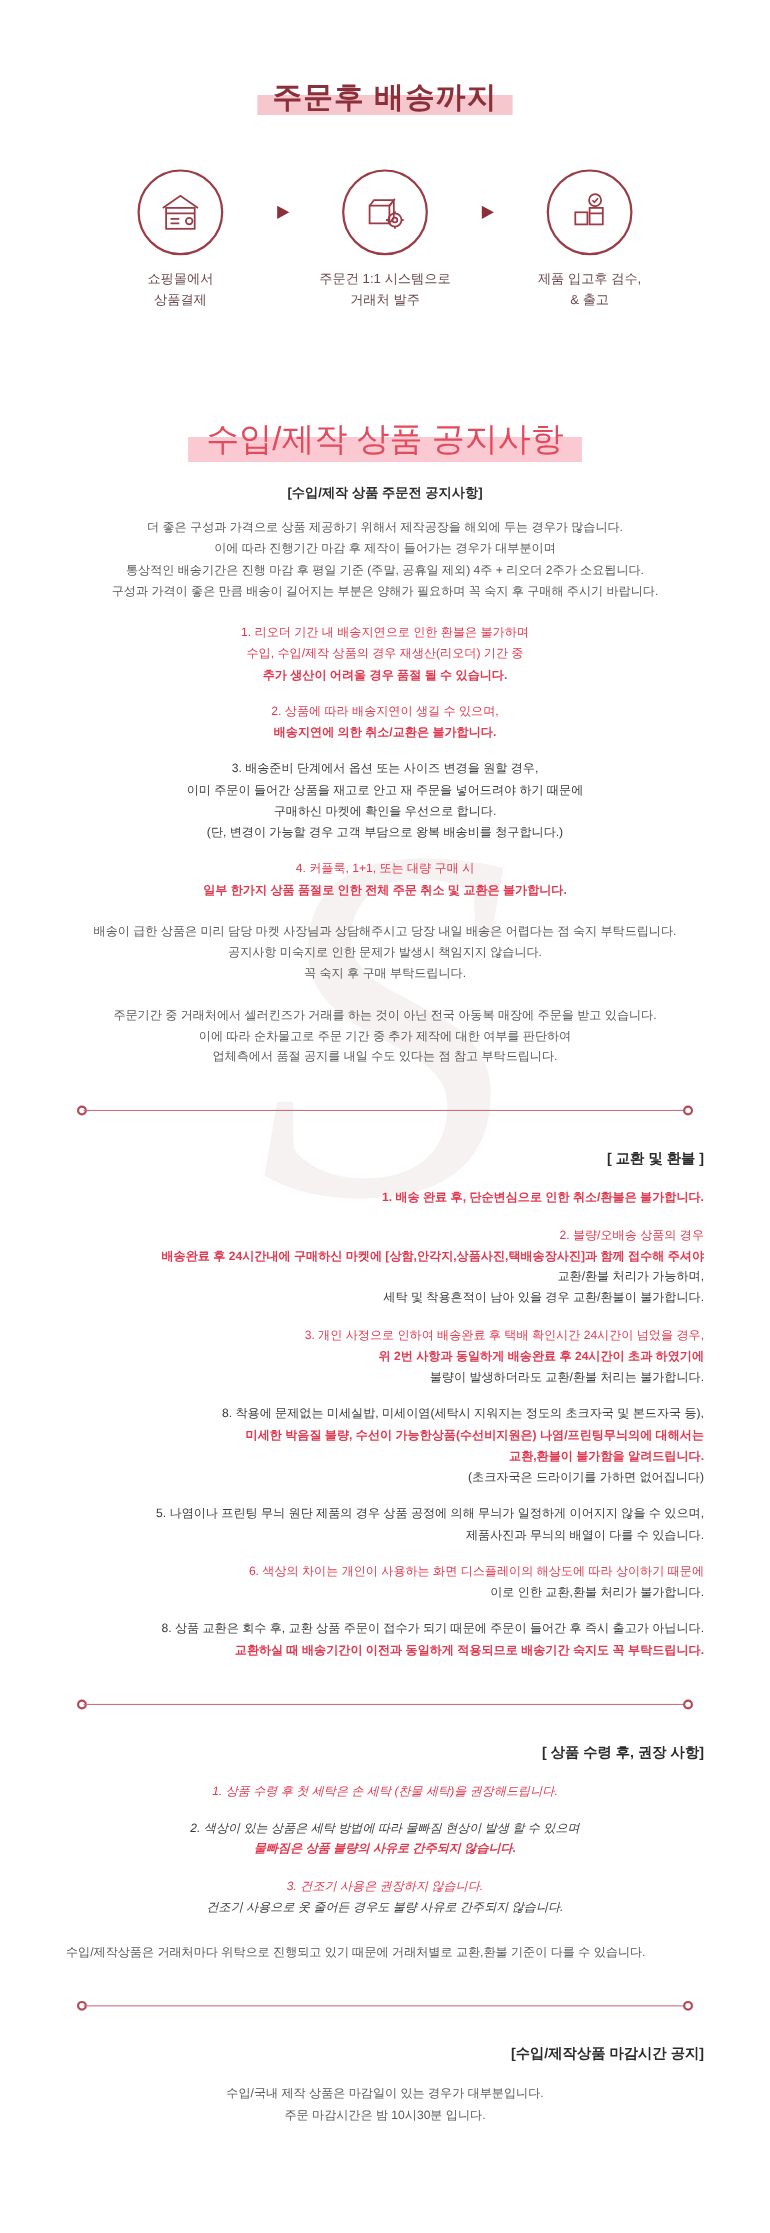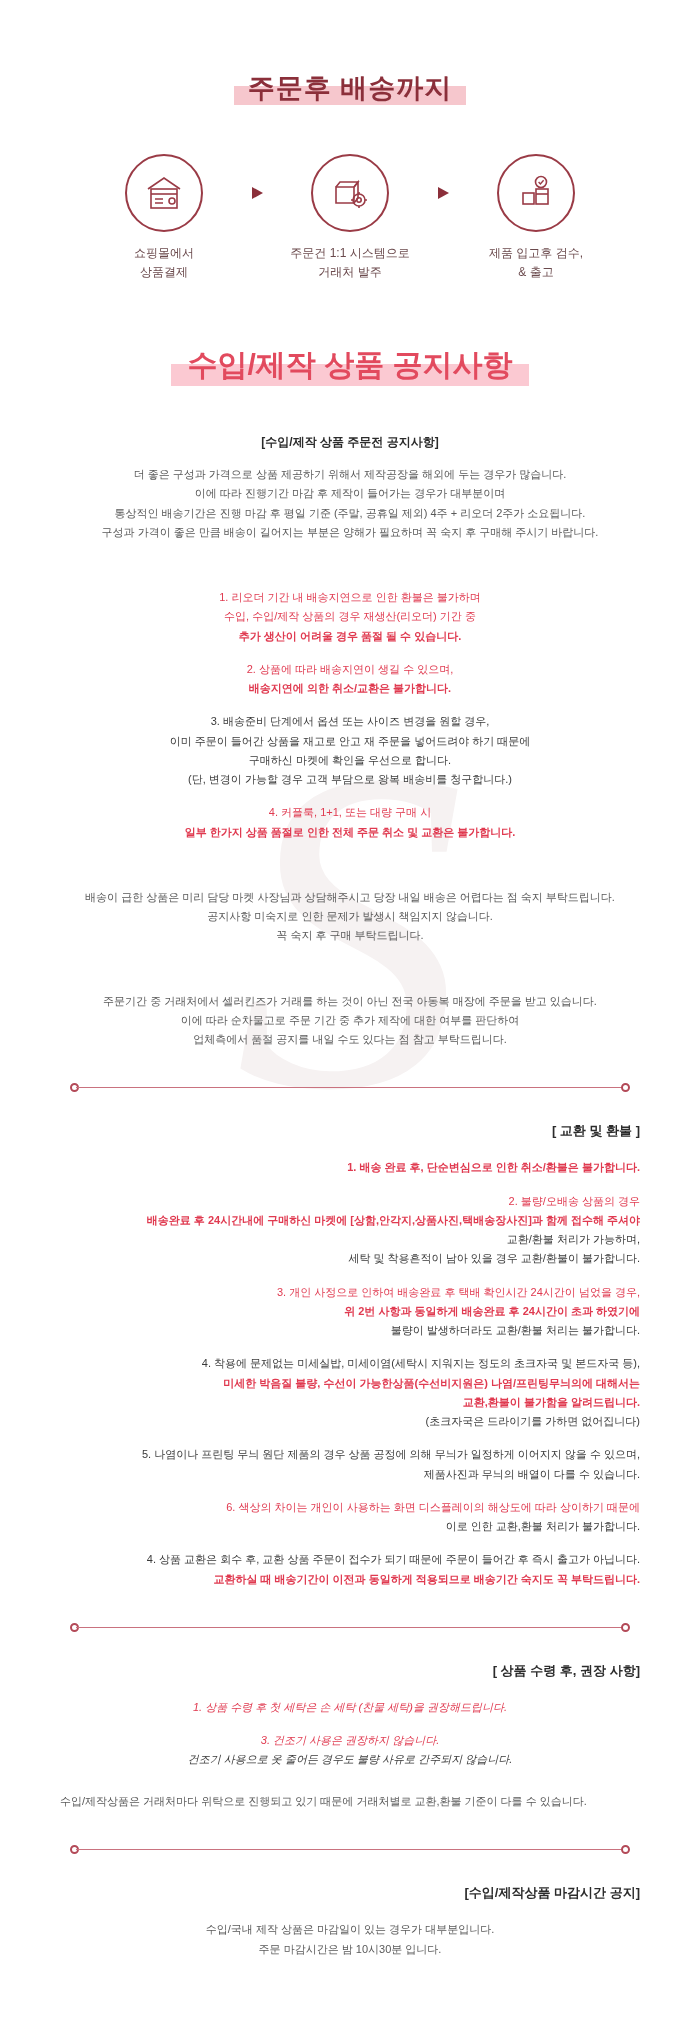--- a/index.html
+++ b/index.html
@@ -96,29 +96,30 @@
   .arrow svg { display:block; }
 
   
   .main-title-wrap {
     margin-top: 62px;
     text-align: center;
   }
   .main-title {
     display: inline-block;
     font-size: 30px;
-    font-weight: bold;
+    font-weight: normal;
     color: #e24a5e;
     letter-spacing: 0px;
     padding: 2px 16px;
     background: linear-gradient(to bottom, rgba(255,255,255,0) 46%, #fbc9d2 46%, #fbc9d2 96%, rgba(255,255,255,0) 96%);
-  }
-
-  
-  .section { margin-top: 46px; text-align: center; }
+    margin-top: 34px;
+  }
+
+  
+  .section { margin-top: 18px; text-align: center; }
   .sec-head {
     font-size: 12px;
     font-weight: bold;
     color: #2b2b2b;
     margin-bottom: 14px;
   }
   p.block {
     font-size: 11px;
     line-height: 1.75;
     color: #595959;
@@ -281,37 +282,38 @@
       <span class="line"></span>
       <span class="dot right"></span>
     </div>
 
     <div class="pad">
       <div class="sec-title-box">[ 교환 및 환불 ]</div>
       <div id="exchange-items" style="text-align:right;">
           <p class="item"><span class="ln-red-b">1. 배송 완료 후, 단순변심으로 인한 취소/환불은 불가합니다.</span></p>
           <p class="item"><span class="ln-red">2. 불량/오배송 상품의 경우</span><br><span class="ln-red-b">배송완료 후 24시간내에 구매하신 마켓에 [상함,안각지,상품사진,택배송장사진]과 함께 접수해 주셔야</span><br><span class="ln-dark">교환/환불 처리가 가능하며,</span><br><span class="ln-dark">세탁 및 착용흔적이 남아 있을 경우 교환/환불이 불가합니다.</span></p>
           <p class="item"><span class="ln-red">3. 개인 사정으로 인하여 배송완료 후 택배 확인시간 24시간이 넘었을 경우,</span><br><span class="ln-red-b">위 2번 사항과 동일하게 배송완료 후 24시간이 초과 하였기에</span><br><span class="ln-dark">불량이 발생하더라도 교환/환불 처리는 불가합니다.</span></p>
-          <p class="item"><span class="ln-dark">4. 착용에 문제없는 미세실밥, 미세이염(세탁시 지워지는 정도의 초크자국 및 본드자국 등),</span><br><span class="ln-red-b">미세한 박음질 불량, 수선이 가능한상품(수선비지원은) 나염/프린팅무늬의에 대해서는</span><br><span class="ln-red-b">교환,환불이 불가함을 알려드립니다.</span><br><span class="ln-dark">(초크자국은 드라이기를 가하면 없어집니다)</span></p>
+          <p class="item"><span class="ln-dark">8. 착용에 문제없는 미세실밥, 미세이염(세탁시 지워지는 정도의 초크자국 및 본드자국 등),</span><br><span class="ln-red-b">미세한 박음질 불량, 수선이 가능한상품(수선비지원은) 나염/프린팅무늬의에 대해서는</span><br><span class="ln-red-b">교환,환불이 불가함을 알려드립니다.</span><br><span class="ln-dark">(초크자국은 드라이기를 가하면 없어집니다)</span></p>
           <p class="item"><span class="ln-dark">5. 나염이나 프린팅 무늬 원단 제품의 경우 상품 공정에 의해 무늬가 일정하게 이어지지 않을 수 있으며,</span><br><span class="ln-dark">제품사진과 무늬의 배열이 다를 수 있습니다.</span></p>
           <p class="item"><span class="ln-red">6. 색상의 차이는 개인이 사용하는 화면 디스플레이의 해상도에 따라 상이하기 때문에</span><br><span class="ln-dark">이로 인한 교환,환불 처리가 불가합니다.</span></p>
-          <p class="item"><span class="ln-dark">4. 상품 교환은 회수 후, 교환 상품 주문이 접수가 되기 때문에 주문이 들어간 후 즉시 출고가 아닙니다.</span><br><span class="ln-red-b">교환하실 때 배송기간이 이전과 동일하게 적용되므로 배송기간 숙지도 꼭 부탁드립니다.</span></p>
+          <p class="item"><span class="ln-dark">8. 상품 교환은 회수 후, 교환 상품 주문이 접수가 되기 때문에 주문이 들어간 후 즉시 출고가 아닙니다.</span><br><span class="ln-red-b">교환하실 때 배송기간이 이전과 동일하게 적용되므로 배송기간 숙지도 꼭 부탁드립니다.</span></p>
         </div>
     </div>
 
     <div class="divider">
       <span class="dot left"></span>
       <span class="line"></span>
       <span class="dot right"></span>
     </div>
 
     <div class="pad">
       <div class="sec-title-box">[ 상품 수령 후, 권장 사항]</div>
       <div id="care-items" style="text-align:center;font-style:italic;">
           <p class="item"><span class="ln-red">1. 상품 수령 후 첫 세탁은 손 세탁 (찬물 세탁)을 권장해드립니다.</span></p>
+          <p class="item"><span class="ln-dark">2. 색상이 있는 상품은 세탁 방법에 따라 물빠짐 현상이 발생 할 수 있으며</span><br><span class="ln-red-b">물빠짐은 상품 불량의 사유로 간주되지 않습니다.</span></p>
           <p class="item"><span class="ln-red">3. 건조기 사용은 권장하지 않습니다.</span><br><span class="ln-dark">건조기 사용으로 옷 줄어든 경우도 불량 사유로 간주되지 않습니다.</span></p>
         </div>
       <p class="block" style="margin-top:22px;">수입/제작상품은 거래처마다 위탁으로 진행되고 있기 때문에 거래처별로 교환,환불 기준이 다를 수 있습니다.</p>
     </div>
 
     <div class="divider">
       <span class="dot left"></span>
       <span class="line"></span>
       <span class="dot right"></span>
     </div>

